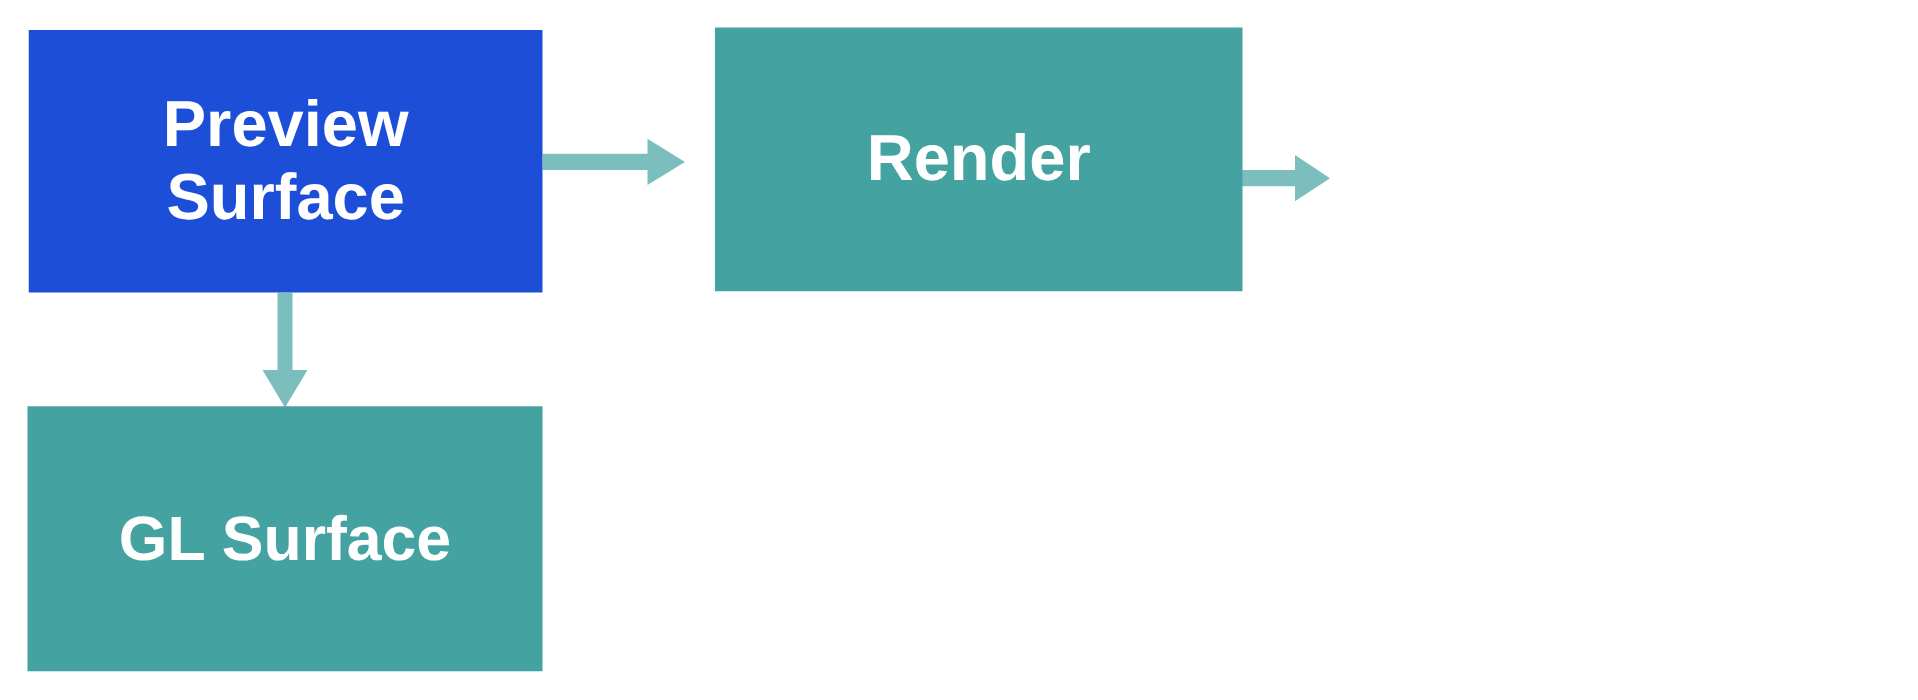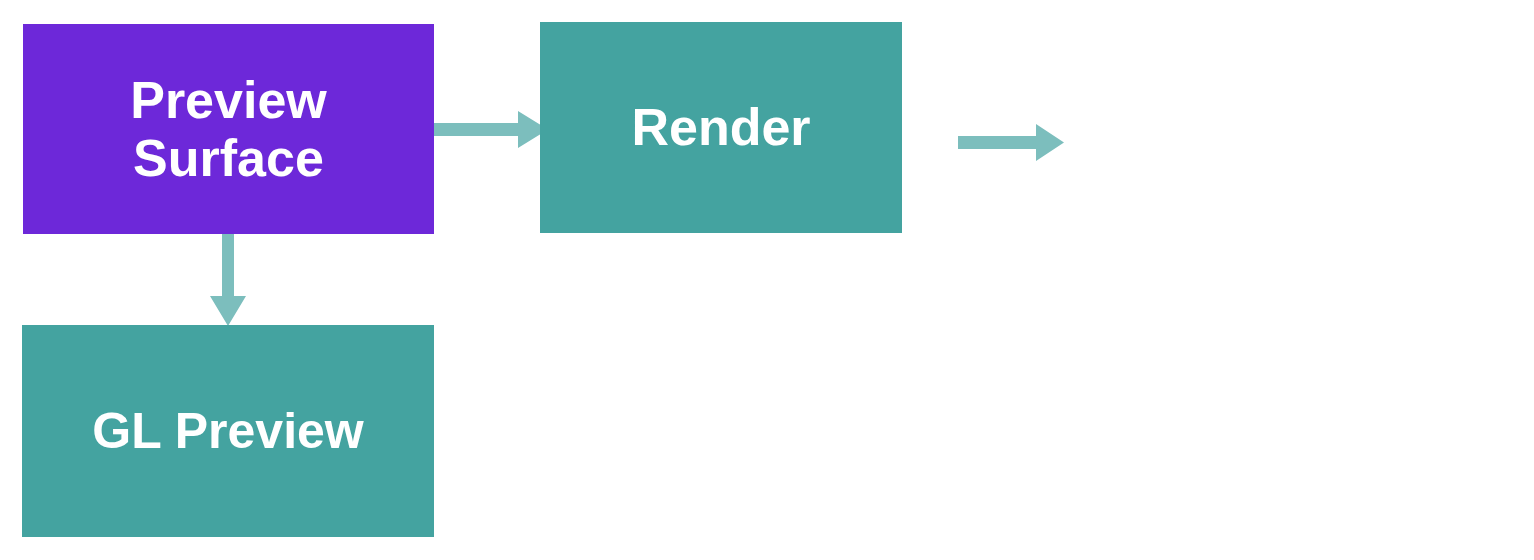--- a/index.html
+++ b/index.html
@@ -35,23 +35,23 @@
   }
   
   #node-preview-surface {
     left: 23px;
     top: 24px;
     width: 411px;
     height: 210px;
     font-size: 52px;
   }
   #node-render {
-    left: 540px;
+    left: 572px;
     top: 22px;
-    width: 362px;
+    width: 422px;
     height: 211px;
     font-size: 52px;
   }
   #node-glreadpixels {
     left: 1064px;
     top: 24px;
     width: 423px;
     height: 208px;
     font-size: 46px;
   }
@@ -103,27 +103,27 @@
       <path d="M0,17 L78,17 L78,5 L106,23.5 L78,42 L78,30 L0,30 Z" fill="#7cbebd"></path>
     </svg>
   </div>
 
   <div class="edge" id="edge-preview-to-glcontext">
     <svg width="48" height="93" viewBox="0 0 48 93">
       <path d="M18,0 L30,0 L30,62 L42,62 L24,92 L6,62 L18,62 Z" fill="#7cbebd"></path>
     </svg>
   </div>
 
-  <div class="node" id="node-preview-surface" style="background:#6d28d9;">
+  <div class="node" id="node-preview-surface" style="background:#1d4ed8;">
     <span>Preview
 Surface</span>
   </div>
 
   <div class="node" id="node-render" style="background:#44a3a0;">
     <span>Render</span>
   </div>
 
 
   <div class="node" id="node-gl-context" style="background:#44a3a0;">
-    <span>GL Preview</span>
+    <span>GL Surface</span>
   </div>
 
 </div>
 
 </body></html>

